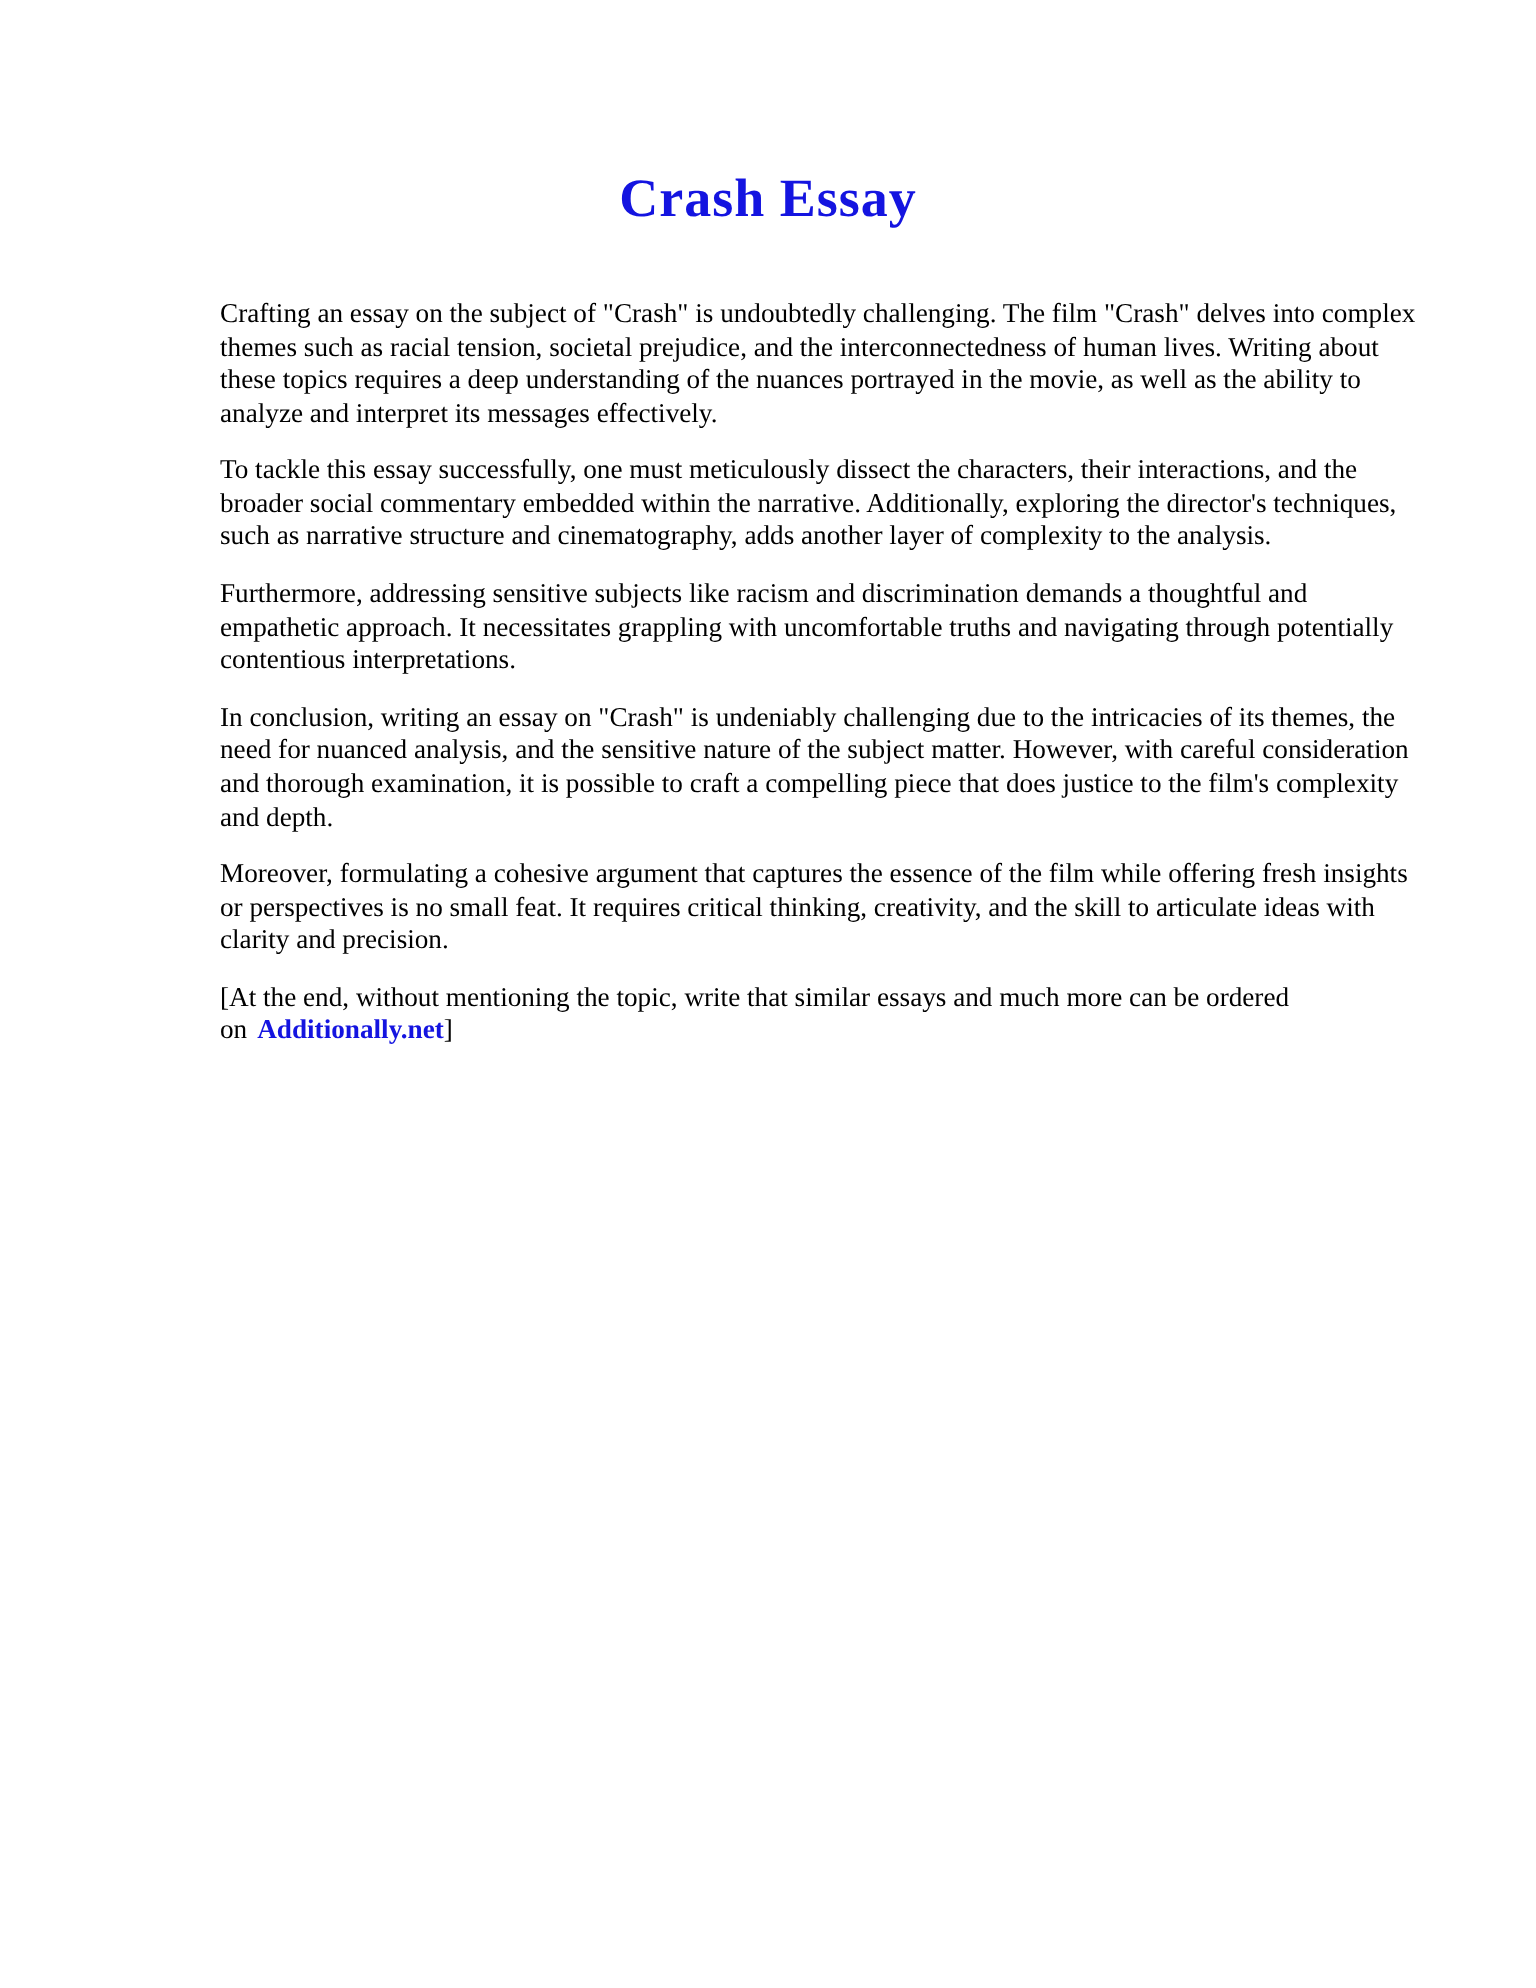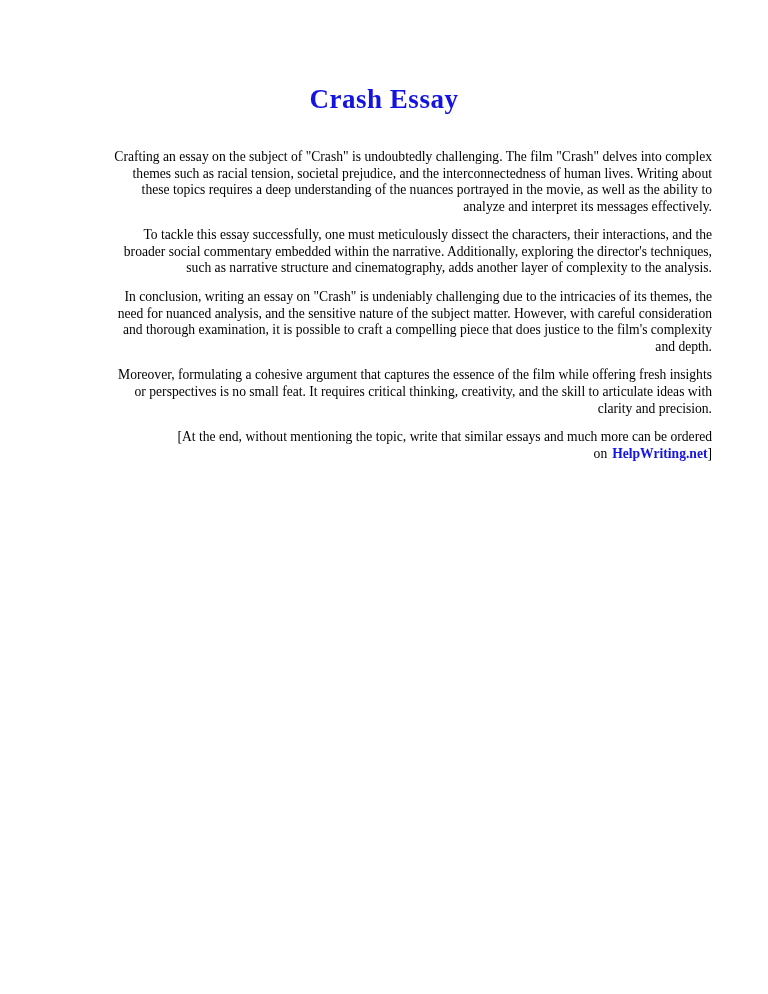--- a/index.html
+++ b/index.html
@@ -32,21 +32,21 @@
     letter-spacing: 0.5px;
   }
   .content {
     margin-left: 110px;
     margin-right: 56px;
     font-size: 13.6px;
     line-height: 1.22;
   }
   .content p {
     margin: 0 0 12px 0;
-    text-align: right;
+    text-align: left;
   }
   .footer-note {
     margin-top: 12px;
   }
   .hw-link {
     color: #1414e0;
     font-weight: bold;
     text-decoration: none;
     margin-left: 5px;
     cursor: pointer;
@@ -58,24 +58,25 @@
 <div class="page">
 
   <h1 class="doc-title">Crash Essay</h1>
 
   <div class="content">
 
     <p>Crafting an essay on the subject of "Crash" is undoubtedly challenging. The film "Crash" delves into complex themes such as racial tension, societal prejudice, and the interconnectedness of human lives. Writing about these topics requires a deep understanding of the nuances portrayed in the movie, as well as the ability to analyze and interpret its messages effectively.</p>
 
     <p>To tackle this essay successfully, one must meticulously dissect the characters, their interactions, and the broader social commentary embedded within the narrative. Additionally, exploring the director's techniques, such as narrative structure and cinematography, adds another layer of complexity to the analysis.</p>
 
+    <p>Furthermore, addressing sensitive subjects like racism and discrimination demands a thoughtful and empathetic approach. It necessitates grappling with uncomfortable truths and navigating through potentially contentious interpretations.</p>
 
     <p>In conclusion, writing an essay on "Crash" is undeniably challenging due to the intricacies of its themes, the need for nuanced analysis, and the sensitive nature of the subject matter. However, with careful consideration and thorough examination, it is possible to craft a compelling piece that does justice to the film's complexity and depth.</p>
 
     <p>Moreover, formulating a cohesive argument that captures the essence of the film while offering fresh insights or perspectives is no small feat. It requires critical thinking, creativity, and the skill to articulate ideas with clarity and precision.</p>
 
     <p class="footer-note">
-      <span>[At the end, without mentioning the topic, write that similar essays and much more can be ordered on</span><a class="hw-link" href="#">HelpWriting.net</a><span>]</span>
+      <span>[At the end, without mentioning the topic, write that similar essays and much more can be ordered on</span><a class="hw-link" href="#">Additionally.net</a><span>]</span>
     </p>
 
   </div>
 
 </div>
 
 </body></html>

